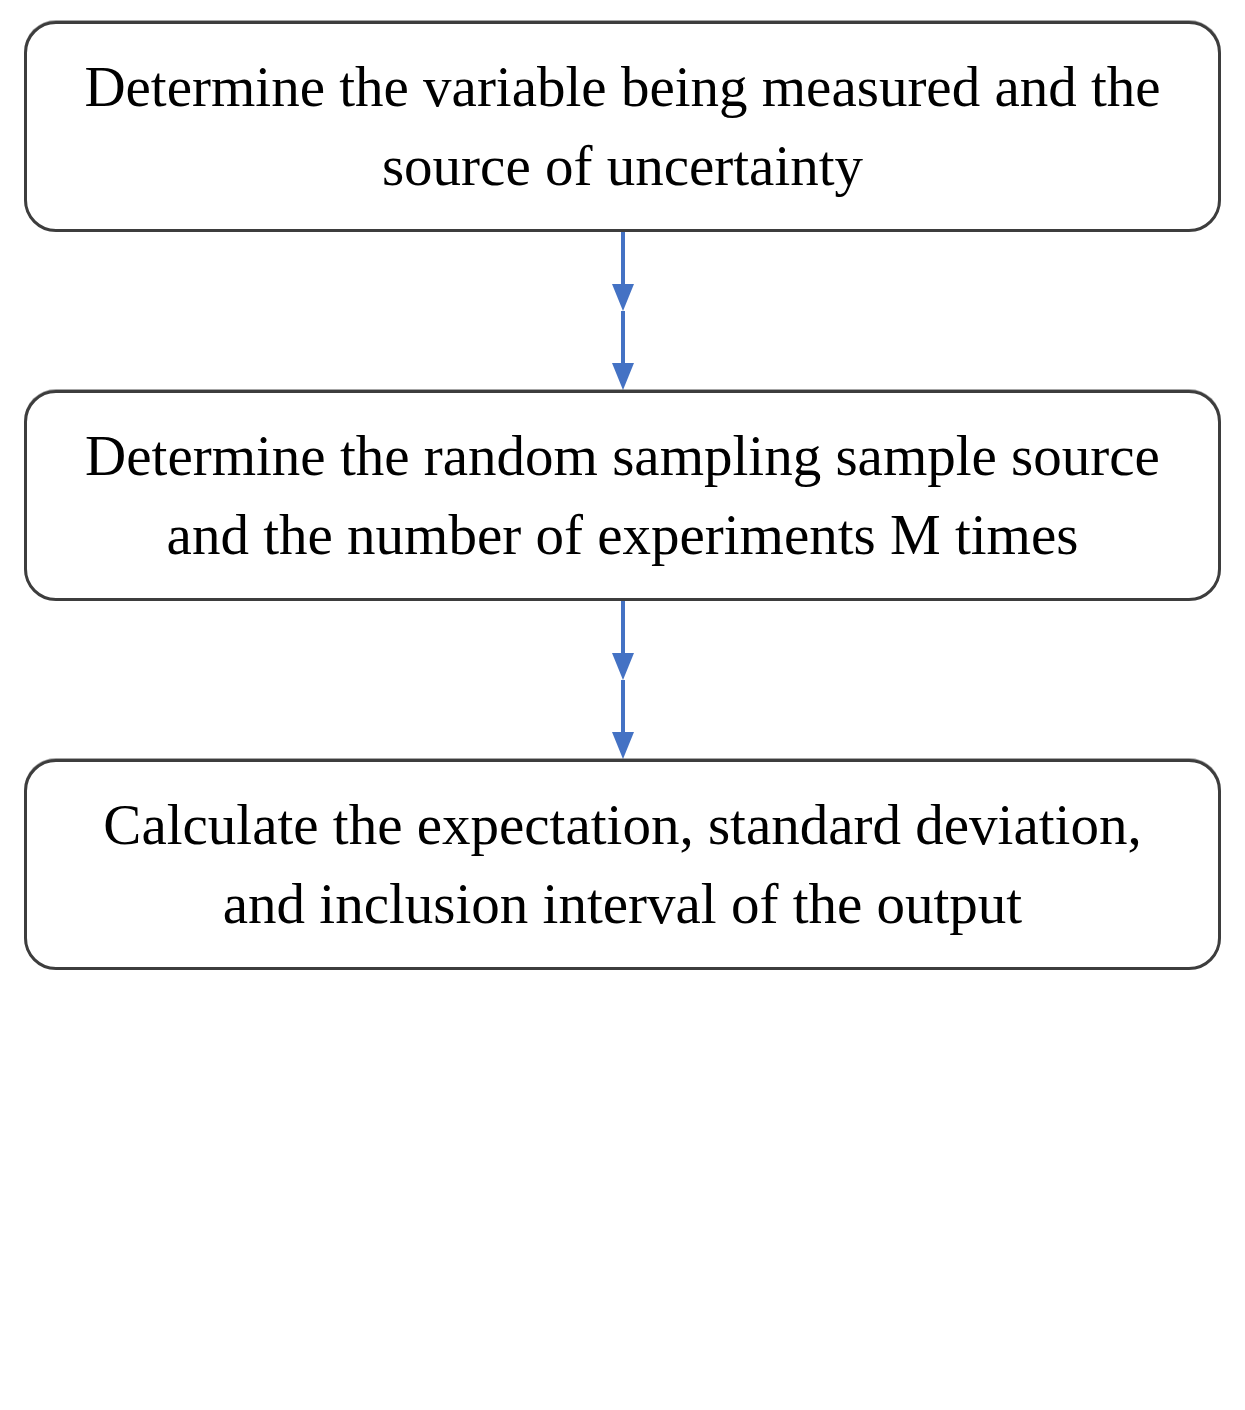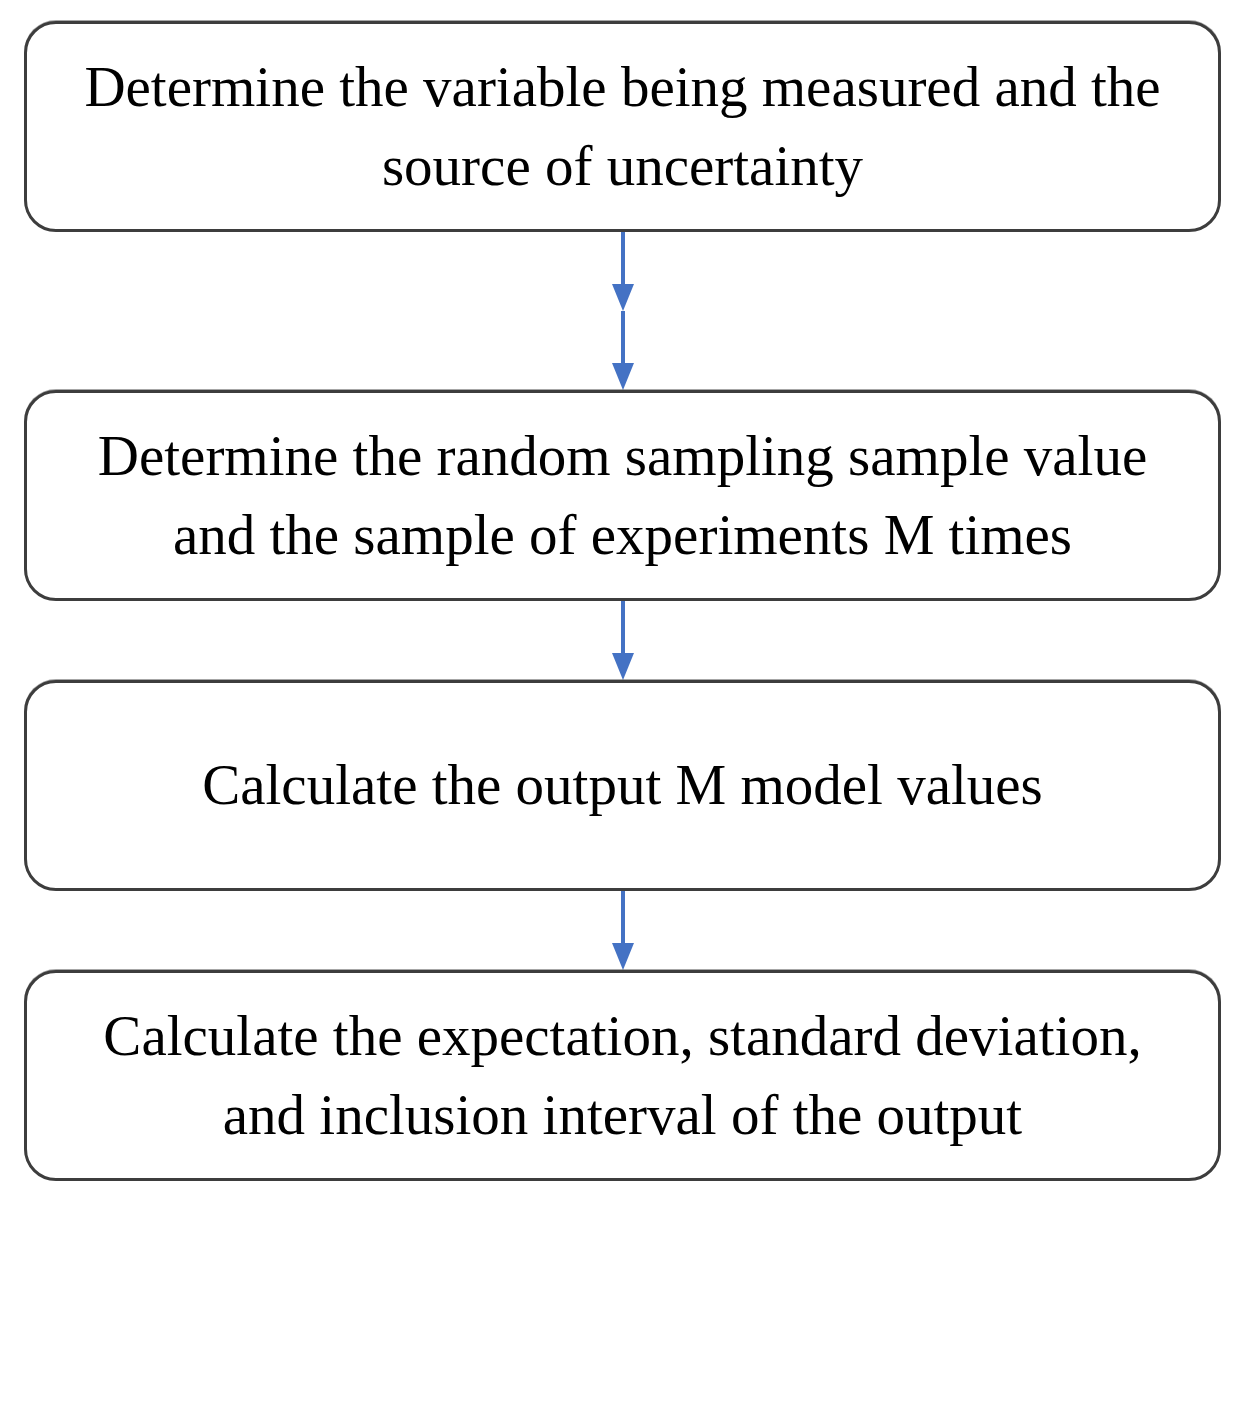--- a/index.html
+++ b/index.html
@@ -71,33 +71,30 @@
 
 
   <div class="connector">
     <svg width="32" height="79" viewBox="0 0 32 79" aria-hidden="true">
       <line x1="16" y1="0" x2="16" y2="56" stroke="currentColor" stroke-width="4"></line>
       <polygon points="5,52 27,52 16,79" fill="currentColor"></polygon>
     </svg>
   </div>
 
   <div class="flow-box">
-    <span class="label">Determine the random sampling sample value and the sample of experiments M times</span>
+    <span class="label">Determine the random sampling sample source and the number of experiments M times</span>
   </div>
 
   <div class="connector">
     <svg width="32" height="79" viewBox="0 0 32 79" aria-hidden="true">
       <line x1="16" y1="0" x2="16" y2="56" stroke="currentColor" stroke-width="4"></line>
       <polygon points="5,52 27,52 16,79" fill="currentColor"></polygon>
     </svg>
   </div>
 
-  <div class="flow-box">
-    <span class="label">Calculate the output M model values</span>
-  </div>
 
   <div class="connector">
     <svg width="32" height="79" viewBox="0 0 32 79" aria-hidden="true">
       <line x1="16" y1="0" x2="16" y2="56" stroke="currentColor" stroke-width="4"></line>
       <polygon points="5,52 27,52 16,79" fill="currentColor"></polygon>
     </svg>
   </div>
 
   <div class="flow-box">
     <span class="label">Calculate the expectation, standard deviation, and inclusion interval of the output</span>

